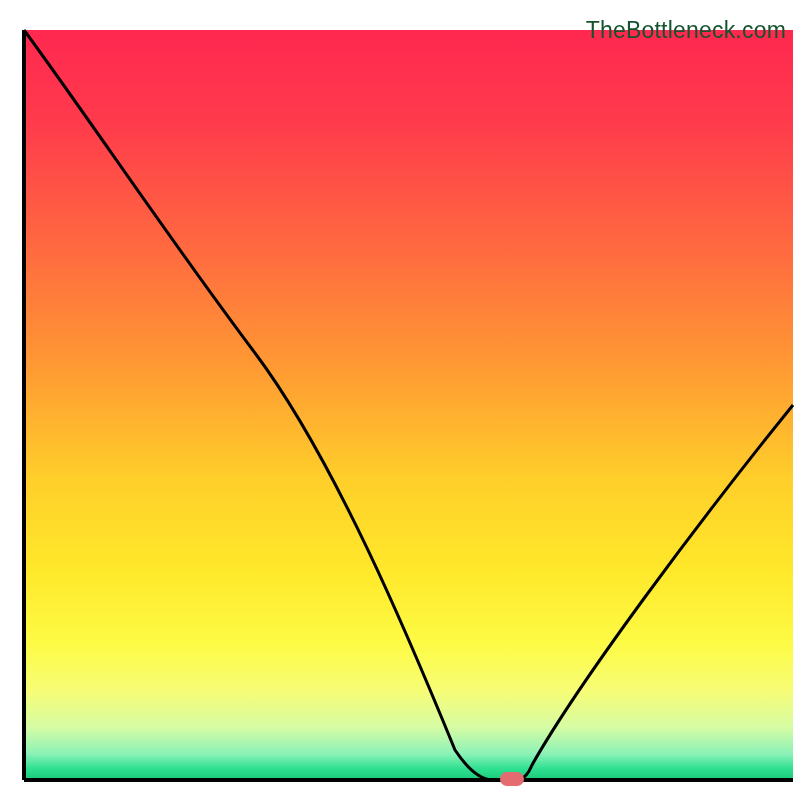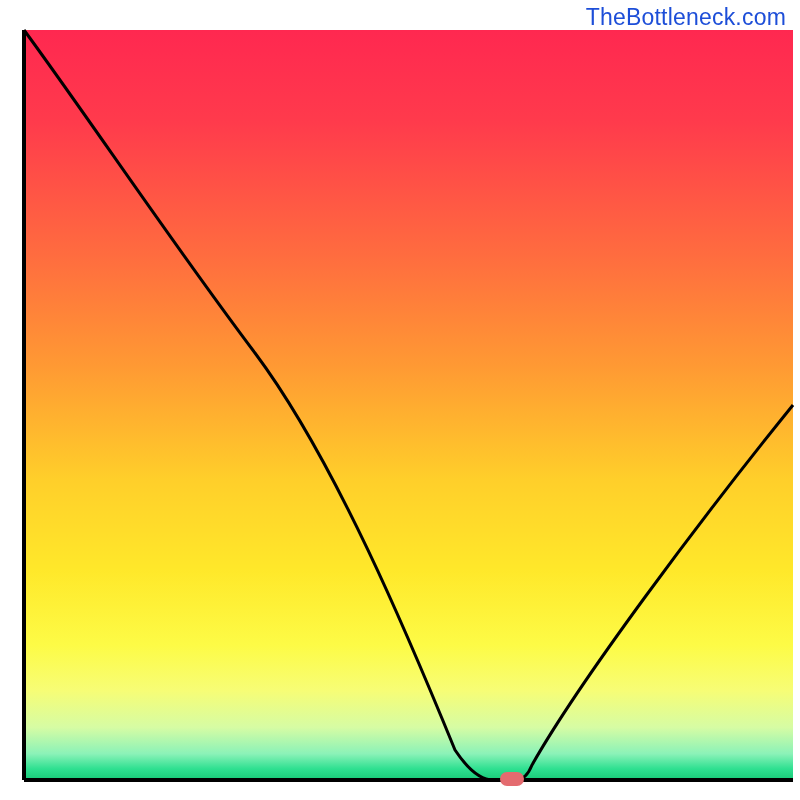--- a/index.html
+++ b/index.html
@@ -10,25 +10,25 @@
     background: #ffffff;
     font-family: Arial, Helvetica, sans-serif;
   }
   .wrap {
     position: relative;
     width: 800px;
     height: 800px;
   }
   .watermark {
     position: absolute;
-    top: 4px;
+    top: 17px;
     right: 14px;
     font-size: 23px;
     font-weight: 500;
-    color: #1d4ed8;
+    color: #14532d;
     letter-spacing: 0.2px;
     z-index: 10;
   }
   svg {
     display: block;
   }
 </style>
 </head>
 <body>
 

